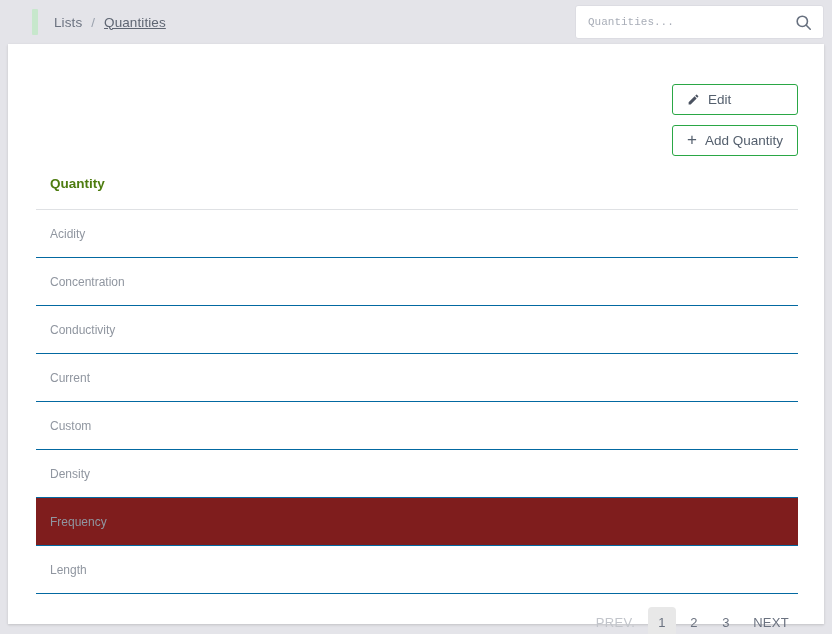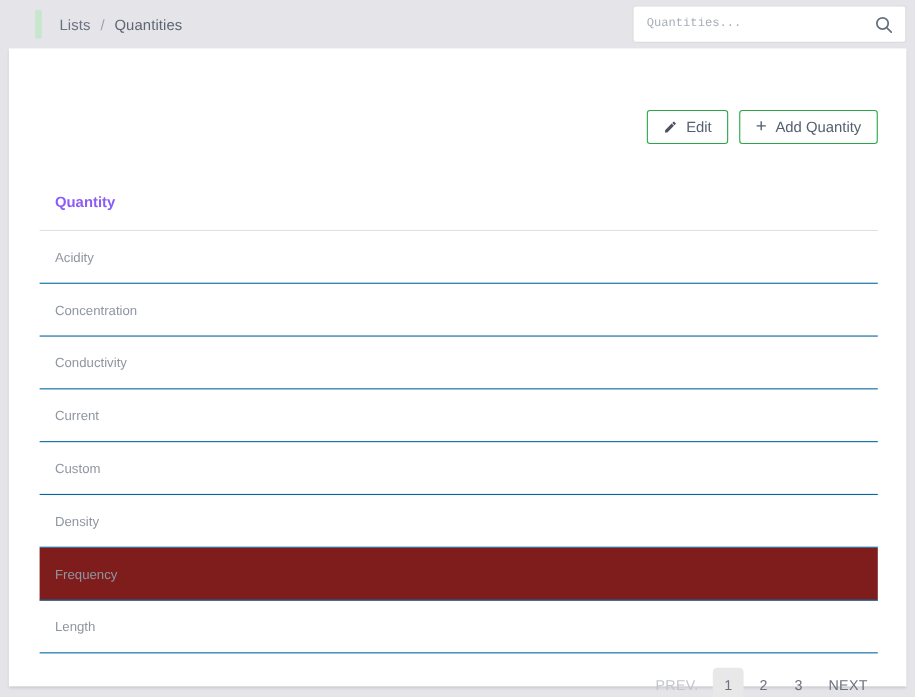--- a/index.html
+++ b/index.html
@@ -37,21 +37,21 @@
   .crumb {
     font-size: 13.5px;
     color: #6b7280;
     letter-spacing: .1px;
   }
   .crumb-sep {
     font-size: 13.5px;
     color: #9ca3af;
     margin: 0 9px;
   }
-  .crumb-current { color: #5f6673; }
+  .crumb-current { color: #5f6673; text-decoration: underline; }
 
   .searchbox {
     position: absolute;
     left: 575px; top: 5px;
     width: 249px; height: 34px;
     background: #ffffff;
     border: 1px solid #dcdce2;
     border-radius: 3px;
     display: flex;
     align-items: center;
@@ -75,23 +75,24 @@
     position: absolute;
     left: 8px; top: 44px;
     width: 816px; height: 580px;
     background: #ffffff;
     box-shadow: 0 1px 3px rgba(0,0,0,.10), 0 1px 2px rgba(0,0,0,.06);
   }
 
   
   .actions {
     position: absolute;
-    right: 26px; top: 56px;
+    right: 26px; top: 40px;
     display: flex;
     gap: 10px;
+    flex-direction: column;
   }
   .btn {
     height: 31px;
     background: #ffffff;
     border: 1px solid #2aa745;
     border-radius: 3px;
     display: inline-flex;
     align-items: center;
     gap: 8px;
     padding: 0 14px;
@@ -118,21 +119,21 @@
     width: 762px;
   }
   .th {
     height: 52px;
     display: flex;
     align-items: center;
     padding-left: 14px;
     border-bottom: 1px solid #dfe1e4;
     font-size: 13.5px;
     font-weight: bold;
-    color: #8b5cf6;
+    color: #4d7c0f;
   }
   .row {
     height: 48px;
     display: flex;
     align-items: center;
     padding-left: 14px;
     border-bottom: 1px solid #0369a1;
     font-size: 12px;
     color: #9096a0;
     cursor: pointer;

